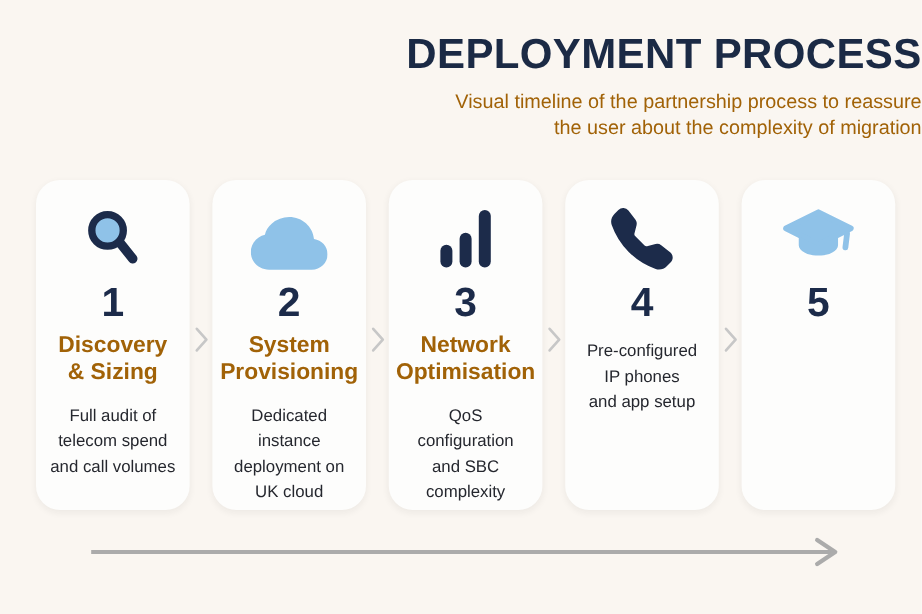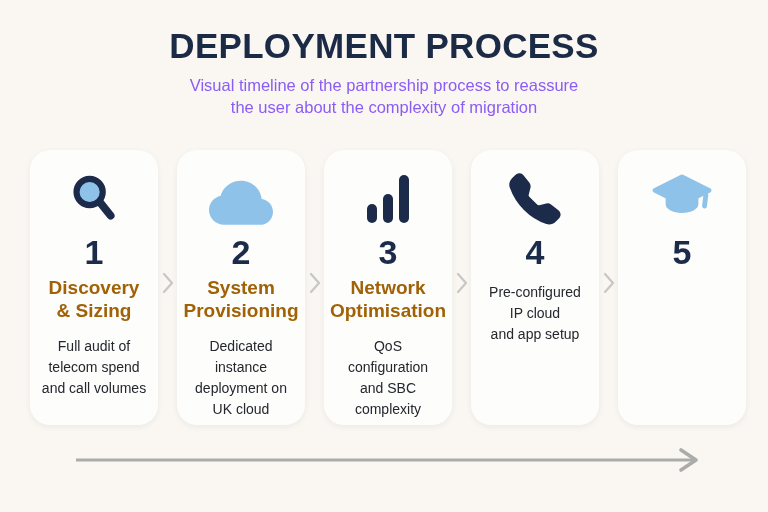--- a/index.html
+++ b/index.html
@@ -4,33 +4,33 @@
 <style>
   html,body { margin:0; padding:0; }
   .canvas {
     position:relative;
     width:768px; height:512px;
     background:#faf6f1;
     font-family:"Liberation Sans", sans-serif;
     overflow:hidden;
   }
   
-  .header { text-align:center; padding-top:26px; }
+  .header { text-align:right; padding-top:26px; }
   .page-title {
     margin:0;
     font-size:35px;
     font-weight:800;
     letter-spacing:0.3px;
     color:#1b2a45;
   }
   .page-subtitle {
     margin:9px 0 0;
     font-size:16.5px;
     line-height:1.32;
-    color:#8b5cf6;
+    color:#a16207;
     white-space:pre-line;
   }
   
   .steps-row {
     position:absolute;
     left:30px; top:150px;
     width:716px; height:275px;
     display:flex;
   }
   .card {
@@ -156,21 +156,21 @@
     </div>
 
     <section class="card">
       <div class="icon-wrap">
         <svg width="54" height="54" viewBox="0 0 64 64">
           <path transform="scale(3.8) translate(0.4,0.4)" fill="#1c2b4a" d="M1.885.511a1.745 1.745 0 0 1 2.61.163L6.29 2.98c.329.423.445.974.315 1.494l-.547 2.19a.678.678 0 0 0 .178.643l2.457 2.457a.678.678 0 0 0 .644.178l2.189-.547a1.745 1.745 0 0 1 1.494.315l2.306 1.794c.829.645.905 1.87.163 2.611l-1.034 1.034c-.74.74-1.846 1.065-2.877.702a18.634 18.634 0 0 1-7.01-4.42 18.634 18.634 0 0 1-4.42-7.009c-.362-1.03-.037-2.137.703-2.877L1.885.511z"></path>
         </svg>
       </div>
       <div class="step-number">4</div>
       <p class="step-desc">Pre-configured
-IP cloud
+IP phones
 and app setup</p>
     </section>
 
     <div class="sep">
       <svg width="12" height="24" viewBox="0 0 12 24">
         <polyline points="2,3 10,12 2,21" fill="none" stroke="#c7c7c7" stroke-width="2.2" stroke-linecap="round" stroke-linejoin="round"></polyline>
       </svg>
     </div>
 
     <section class="card">

